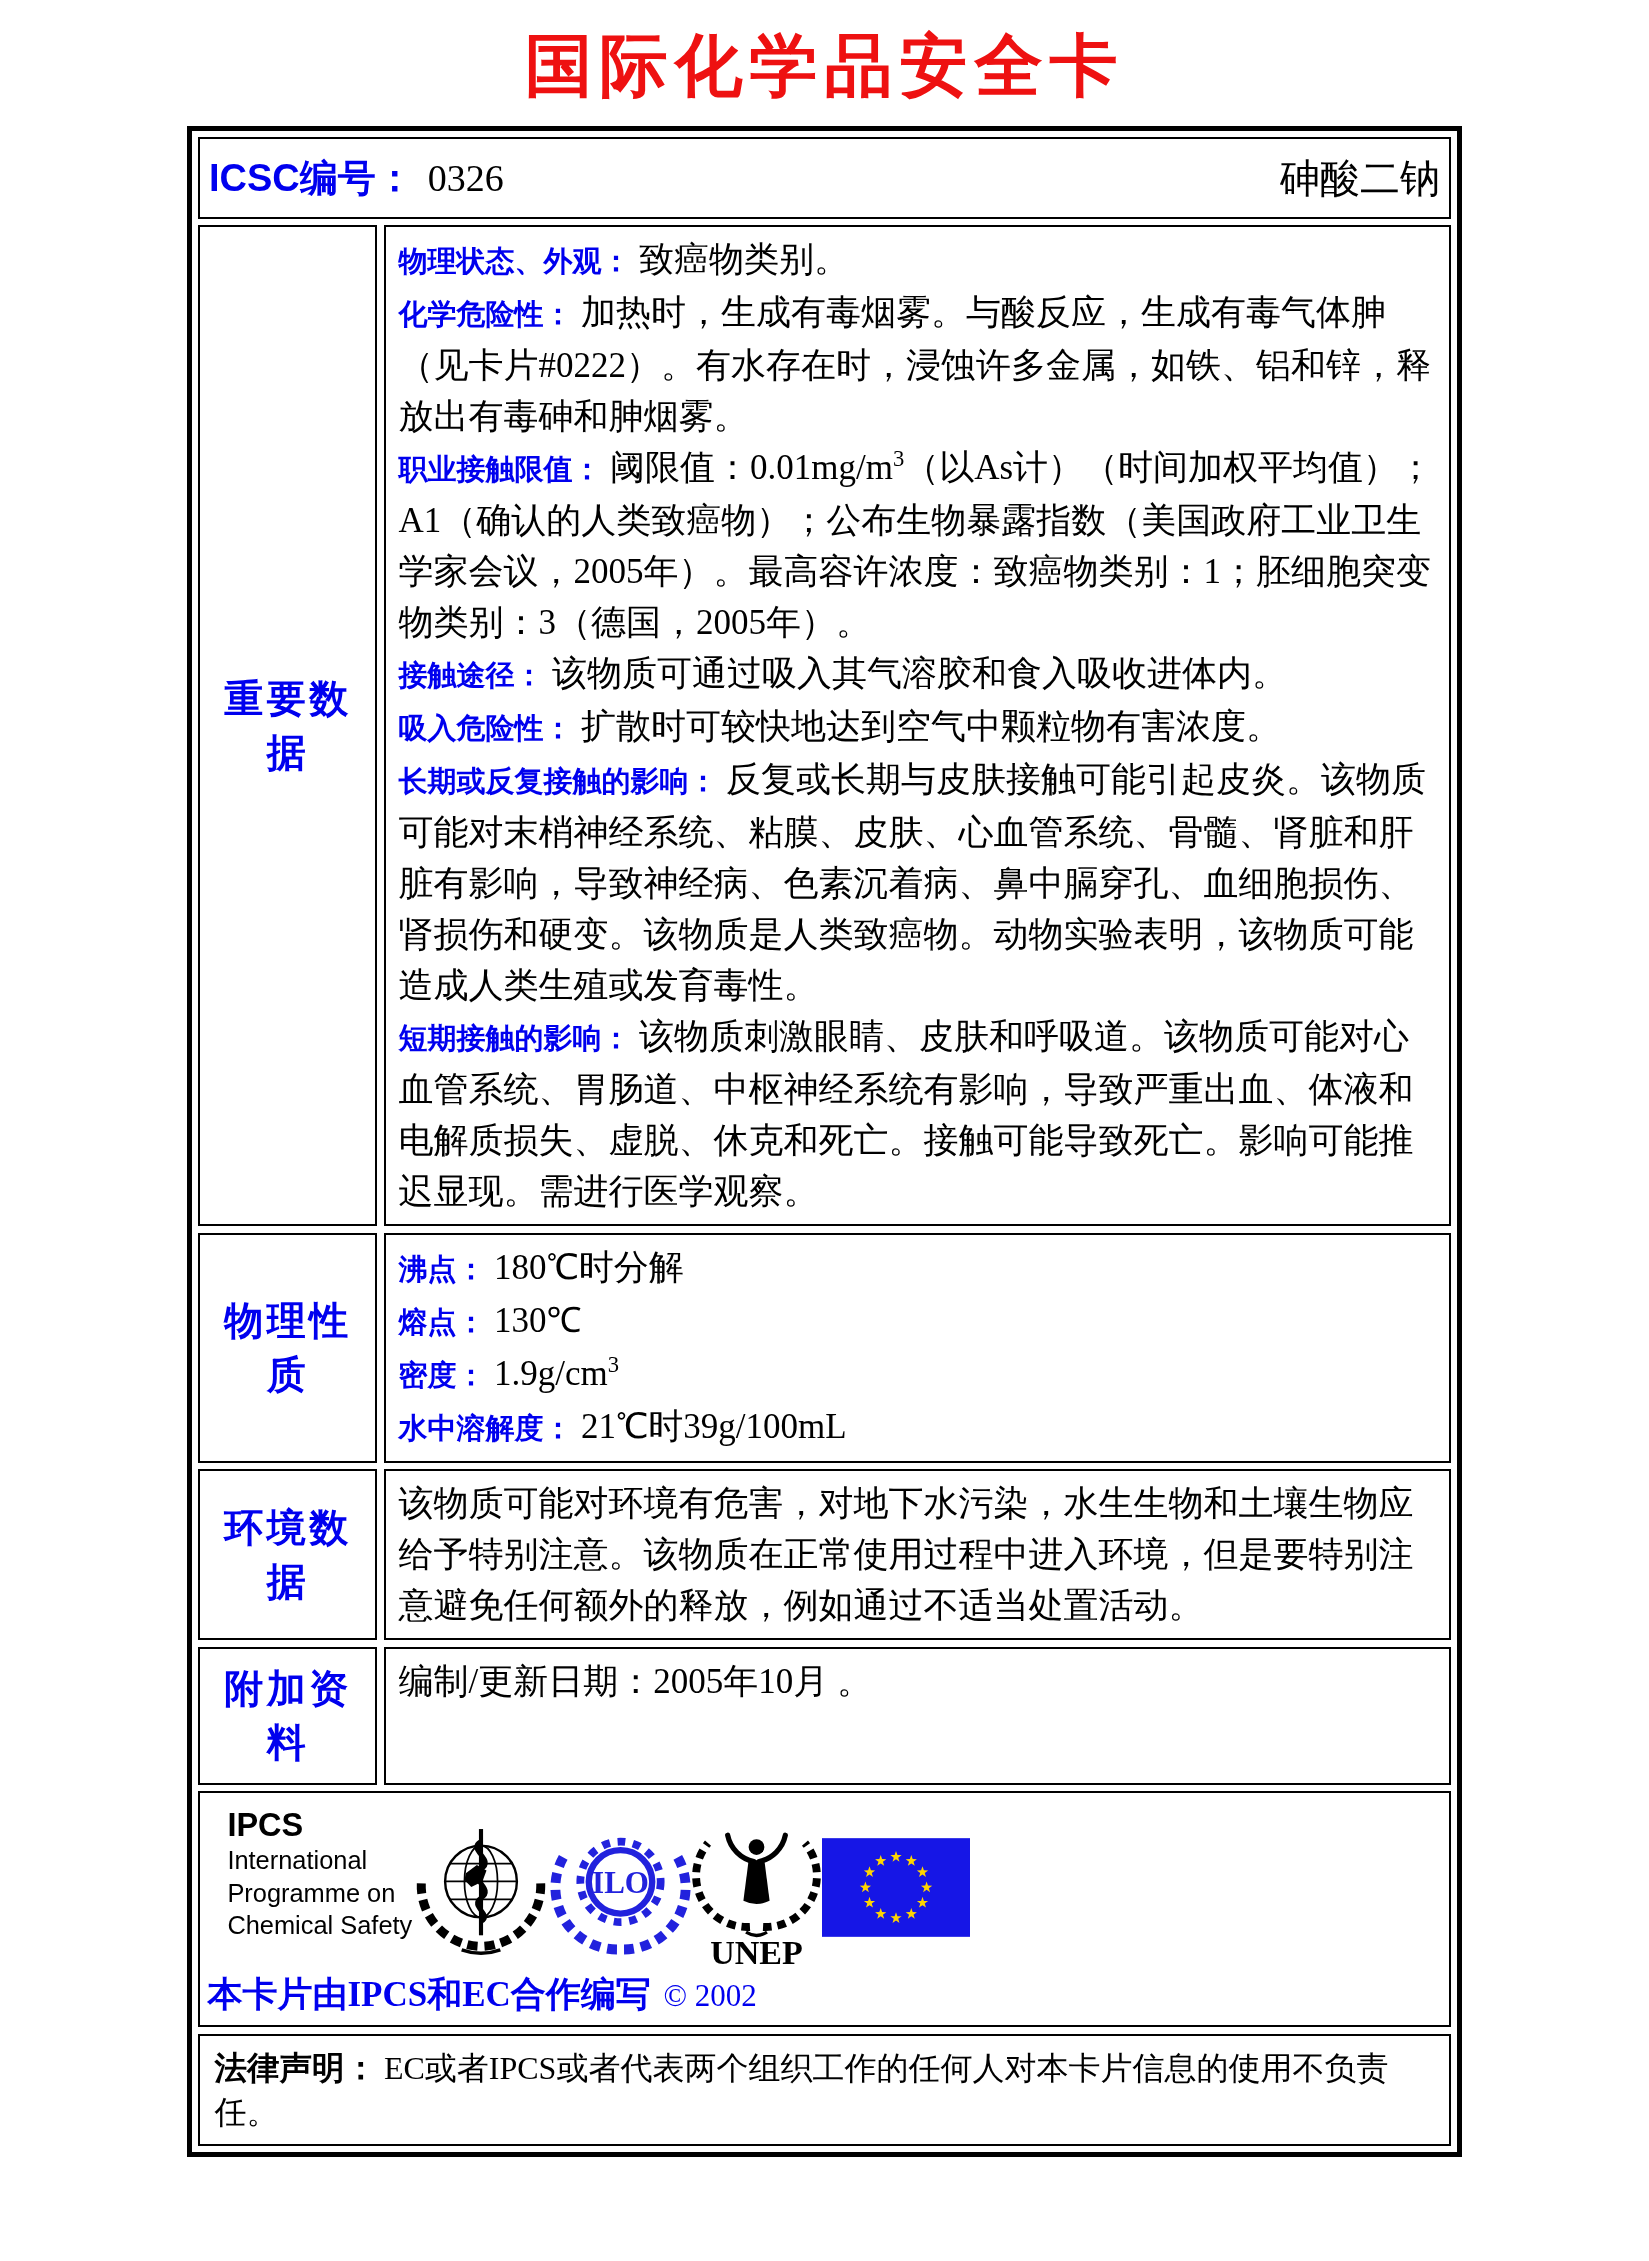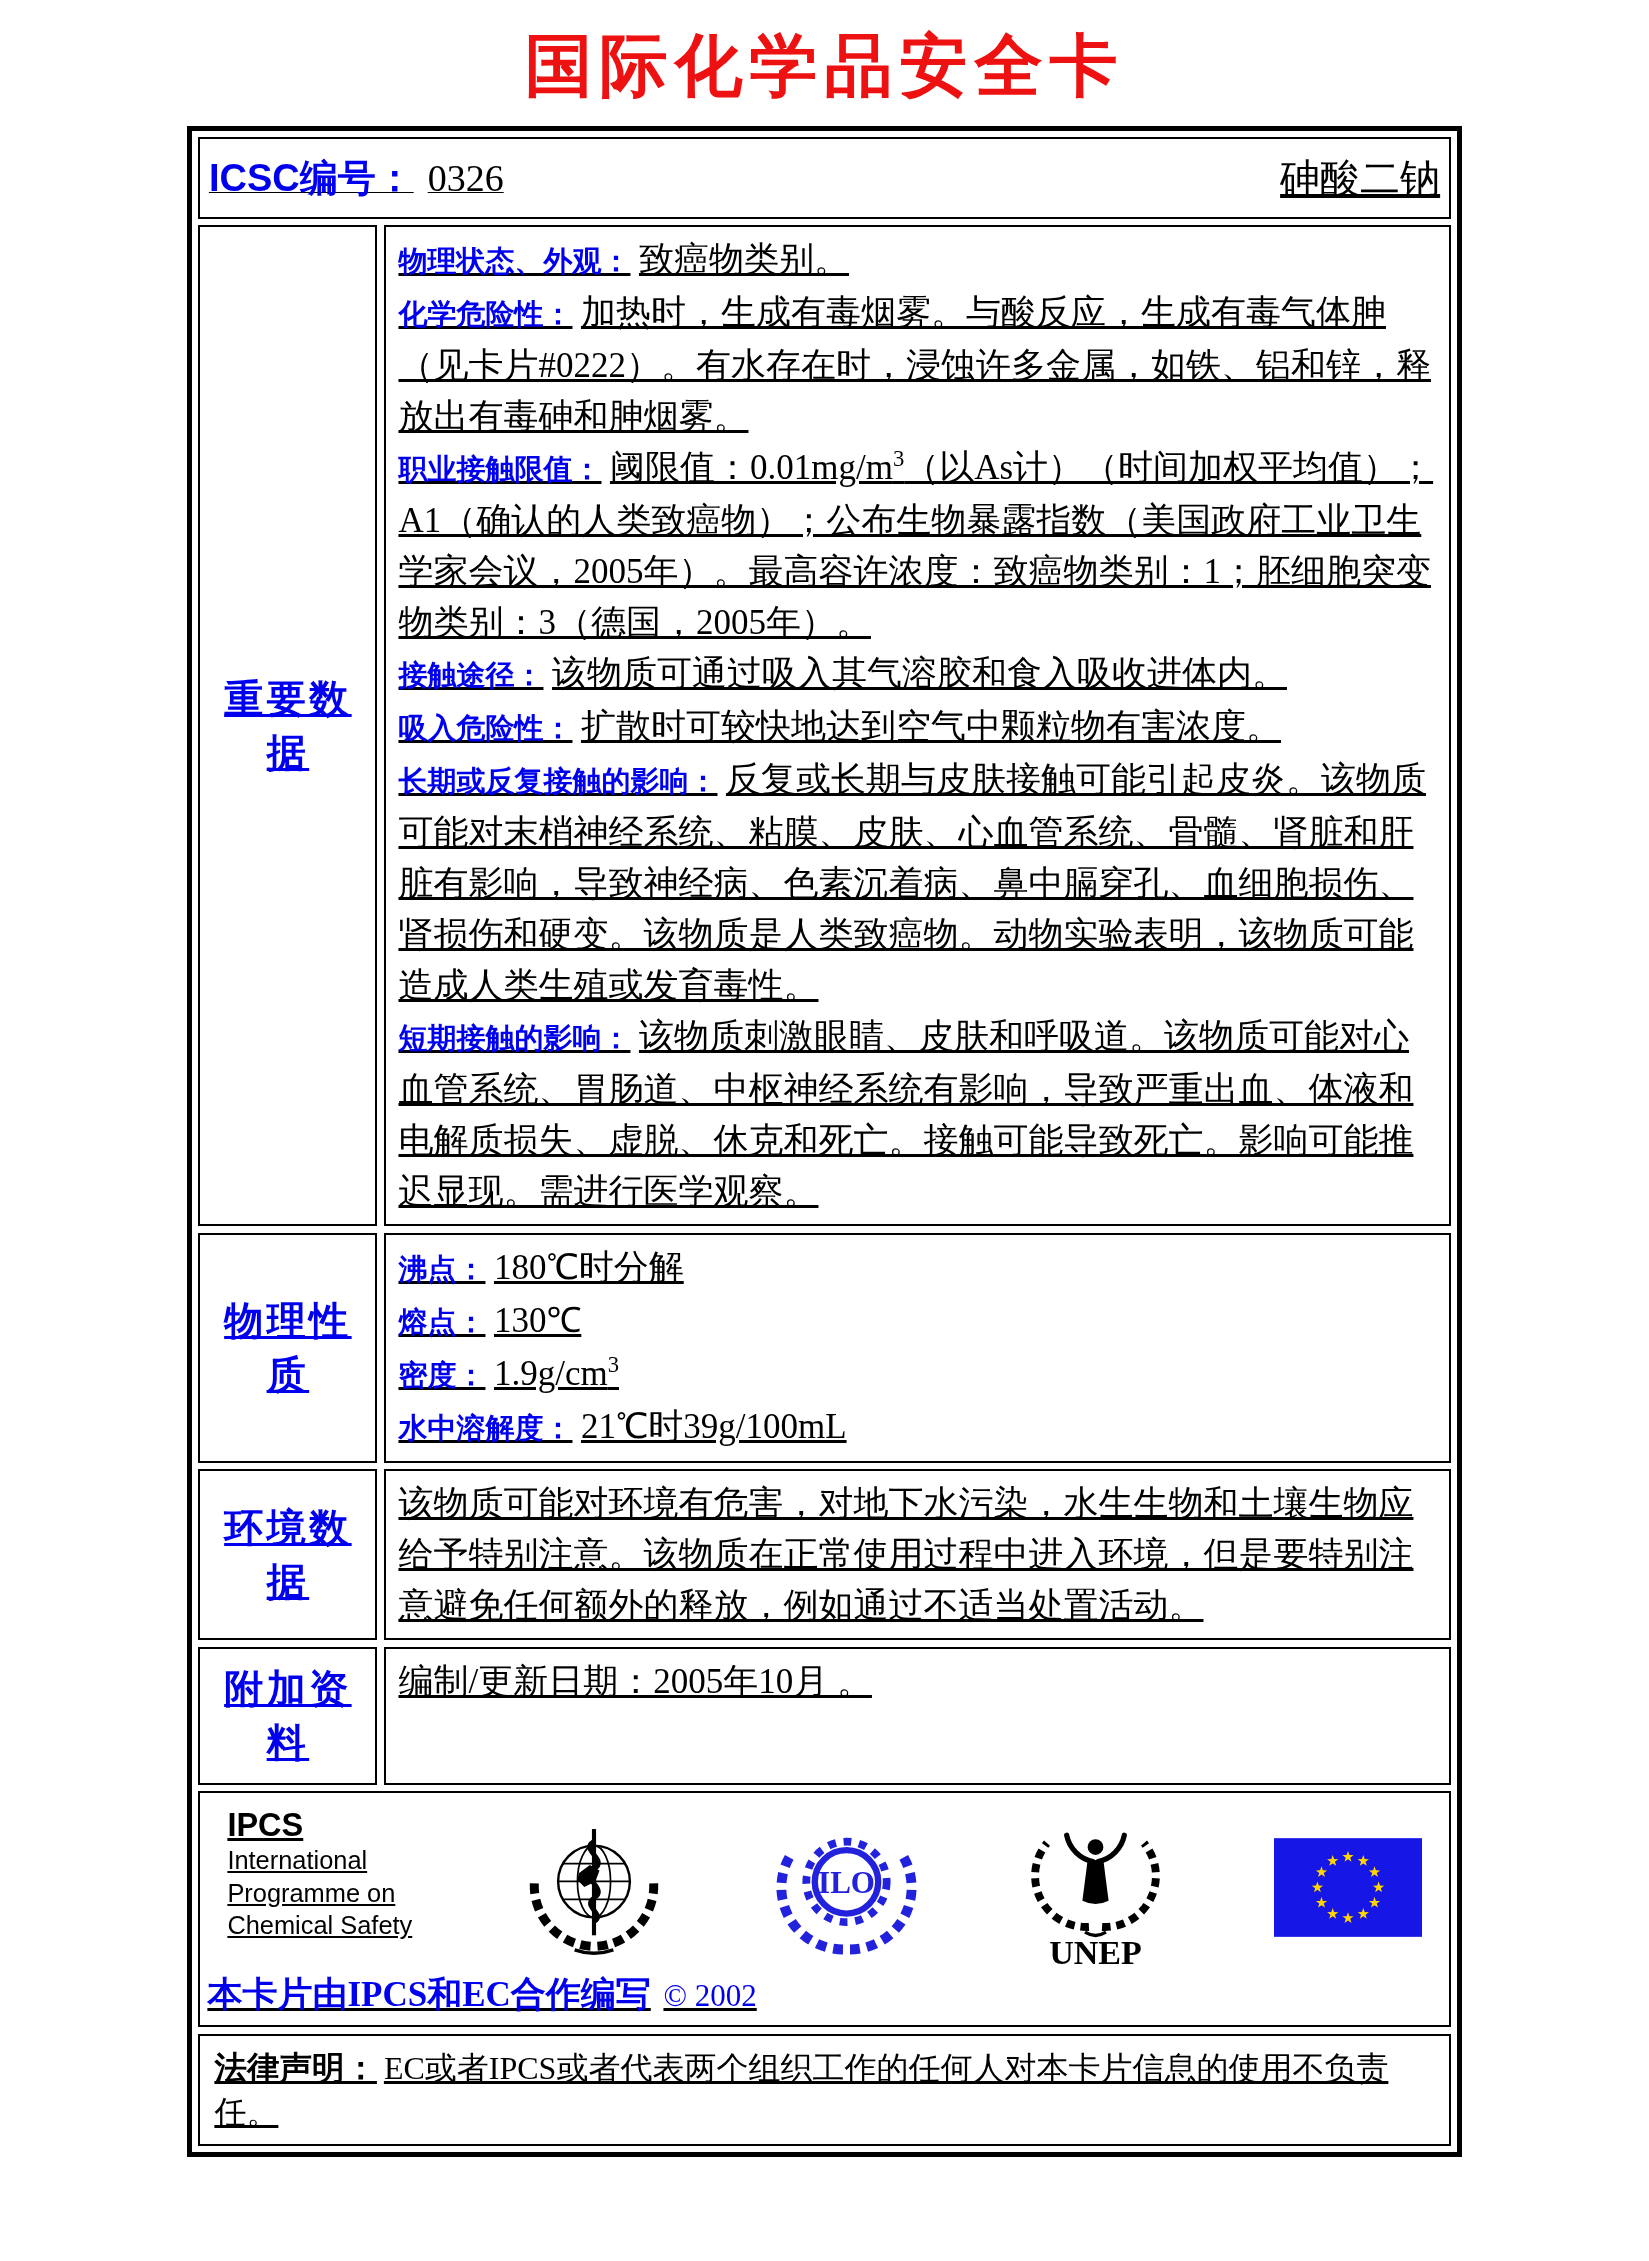--- a/index.html
+++ b/index.html
@@ -12,41 +12,41 @@
     text-align: center; margin: 21px 0 14px;
     font-size: 68px; font-weight: bold; letter-spacing: 7px;
     color: var(--title_red, #ff0000);
     font-family: "Liberation Serif", serif;
   }
   .card {
     width: 1275px; margin: 0 auto; border: 5px solid #000; padding: 6.4px; background: #fff;
   }
   .row { display: flex; gap: 6.4px; margin-bottom: 6.4px; }
   .row:last-child { margin-bottom: 0; }
-  .cell { border: 2.8px solid #000; background: #fff; text-decoration: underline; }
+  .cell { border: 2.8px solid #000; background: #fff; }
   .full { flex: 1 1 auto; min-width: 0; }
   .header-cell { display: flex; justify-content: space-between; align-items: center; padding: 11.3px 8.5px; }
   .blue {
     color: var(--accent_blue, #0000ee);
     font-family: "Liberation Sans", sans-serif; font-weight: bold;
   }
   .icsc-label { font-size: 38px; }
   .icsc-num { font-size: 38px; margin-left: 14px; }
   .chem-name { font-size: 40px; }
   .label-cell {
     flex: 0 0 179px; width: 179px;
     display: flex; align-items: center; justify-content: center; text-align: center;
     font-size: 39px; letter-spacing: 3.5px; padding: 13px;
   }
   .content-cell { flex: 1 1 auto; min-width: 0; padding: 7px 12.7px; font-size: 35px; line-height: 51px; }
   .para { margin: 0; }
   .ilabel { font-size: 29px; margin-right: 8.5px; }
   sup { font-size: 22.6px; line-height: 0; }
   .logos-cell { padding: 11.3px 7px 7px; }
-  .logos-strip { display: flex; align-items: center; justify-content: space-between; padding: 0 20px; }
+  .logos-strip { display: flex; align-items: center; padding: 0 20px; }
   .ipcs-block { align-self: flex-start; font-family: "Liberation Sans", sans-serif; padding-top: 2.8px; }
   .ipcs-acronym { font-size: 32.5px; font-weight: bold; line-height: 37px; }
   .ipcs-line { font-size: 25.4px; line-height: 32.5px; }
   .logo-svg { display: block; }
   .footer-caption { text-align: left; margin-top: 1px; font-size: 35px; }
   .caption-main { color: var(--accent_blue, #0000ee); font-weight: bold; font-family: "Liberation Serif", serif; }
   .caption-copy { color: var(--accent_blue, #0000ee); font-size: 31px; margin-left: 12.7px; }
   .legal-cell { padding: 10px 14px; font-size: 32px; line-height: 44px; }
   .legal-label { font-family: "Liberation Sans", sans-serif; font-weight: bold; font-size: 32.5px; margin-right: 7px; }
 </style>

